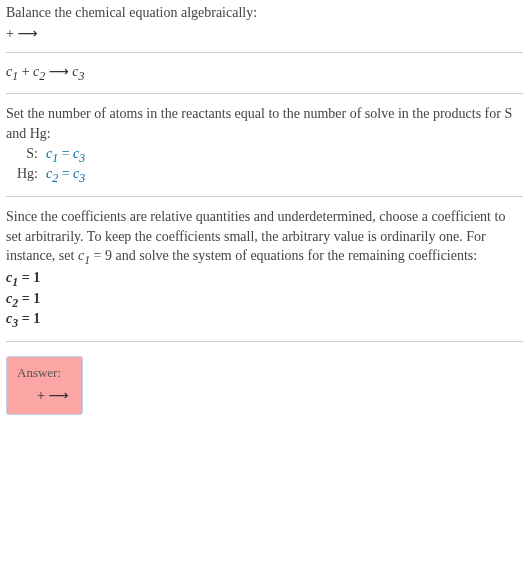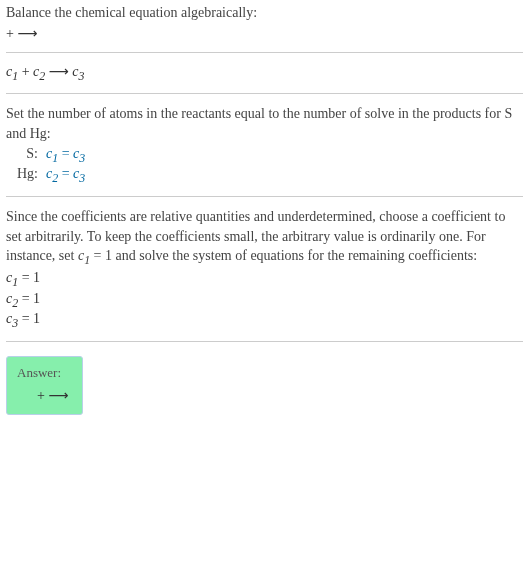--- a/index.html
+++ b/index.html
@@ -50,24 +50,25 @@
       text-align: right;
       margin-right: 8px;
       color: #444;
     }
     .atom-eq {
       color: #0369a1;
     }
     .coeff-line {
       margin: 1px 0;
       color: #333;
+      font-weight: bold;
     }
     .answer-box {
       display: inline-block;
-      background: #86efac;
+      background: #fca5a5;
       border: 1px solid #b8d0e8;
       border-radius: 3px;
       padding: 8px 14px 10px 10px;
       margin-top: 4px;
     }
     .answer-label {
       color: #555;
       font-size: 13px;
       margin-bottom: 6px;
     }
@@ -114,21 +115,21 @@
           <i><span>c</span></i><span class="sub">2</span><span> = </span><i><span>c</span></i><span class="sub">3</span>
         </div>
       </div>
     </div>
   </div>
 
   <hr>
 
   <div class="section">
     <div class="section-text">
-      <span>Since the coefficients are relative quantities and underdetermined, choose a coefficient to set arbitrarily. To keep the coefficients small, the arbitrary value is ordinarily one. For instance, set </span><i><span>c</span></i><span class="sub">1</span><span> = 1 and solve the system of equations for the remaining coefficients:</span>
+      <span>Since the coefficients are relative quantities and underdetermined, choose a coefficient to set arbitrarily. To keep the coefficients small, the arbitrary value is ordinarily one. For instance, set </span><i><span>c</span></i><span class="sub">1</span><span> = 9 and solve the system of equations for the remaining coefficients:</span>
     </div>
     <div class="coeff-line">
       <i><span>c</span></i><span class="sub">1</span><span> = 1</span>
     </div>
     <div class="coeff-line">
       <i><span>c</span></i><span class="sub">2</span><span> = 1</span>
     </div>
     <div class="coeff-line">
       <i><span>c</span></i><span class="sub">3</span><span> = 1</span>
     </div>

